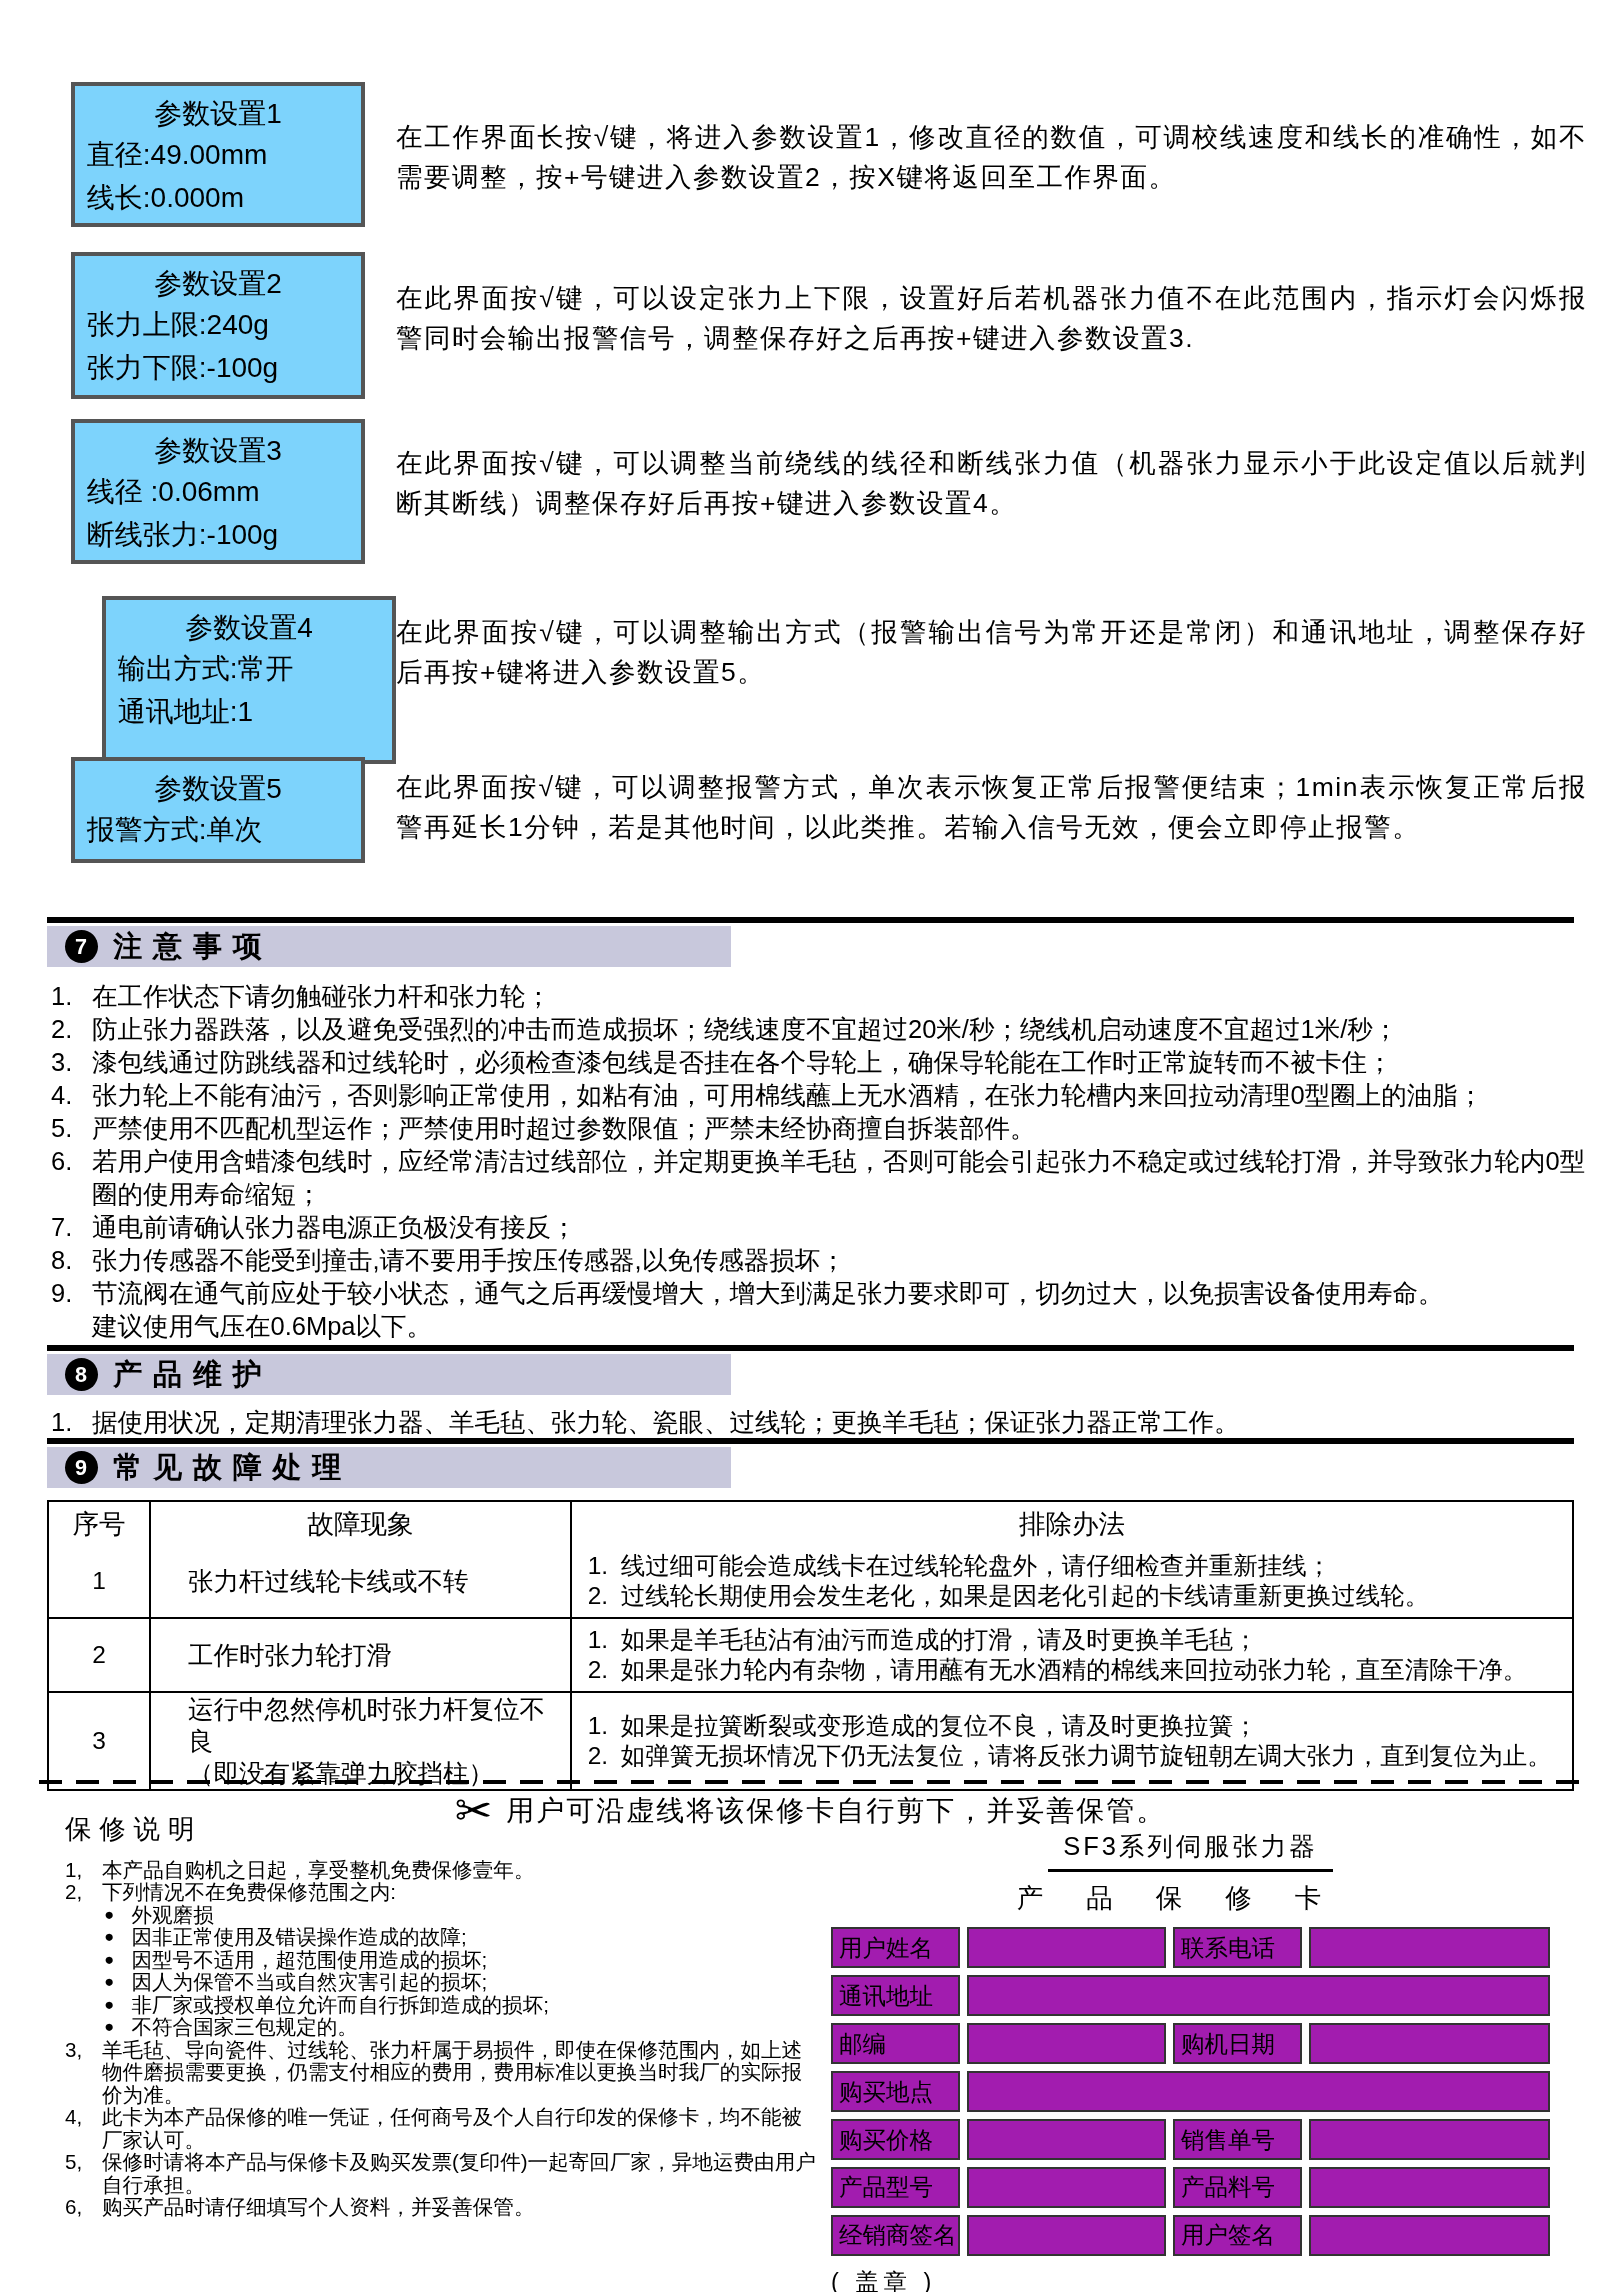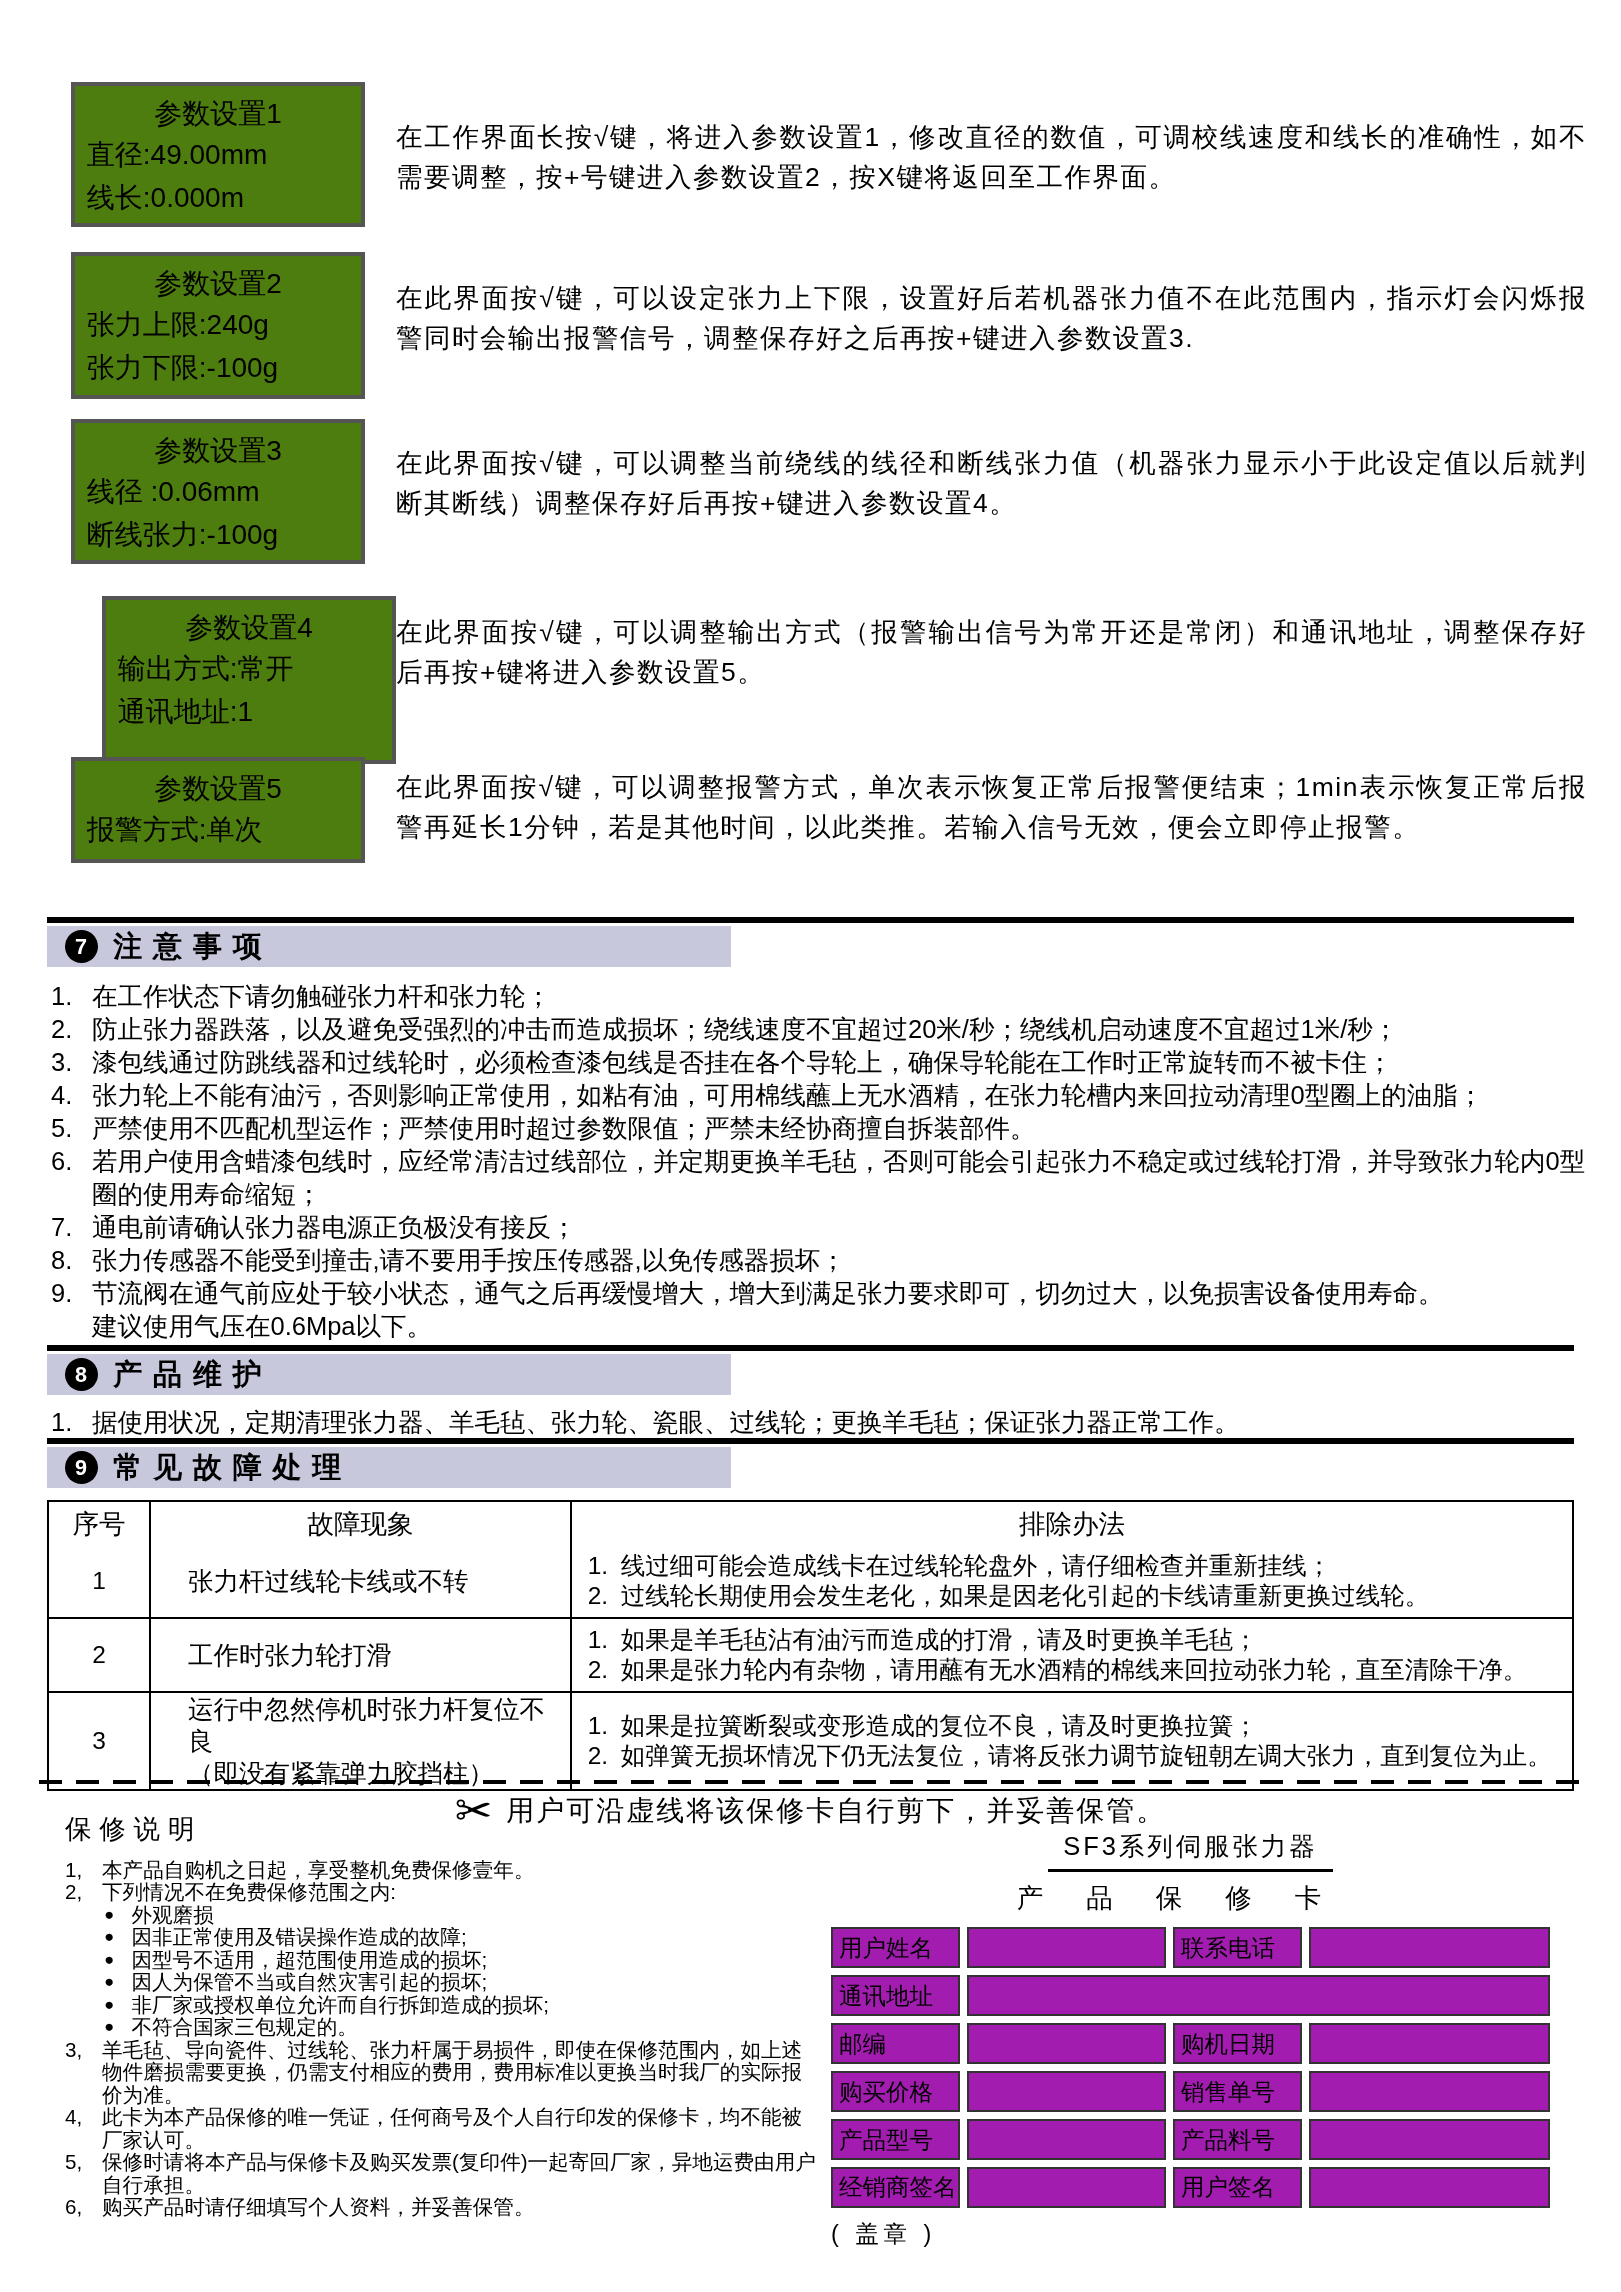--- a/index.html
+++ b/index.html
@@ -6,21 +6,21 @@
   #page {
     position:relative; width:1621px; height:2293px; margin:0 auto;
     background:#ffffff; color:#000;
     font-family:"Liberation Sans","DejaVu Sans",sans-serif;
     overflow:hidden;
   }
 
   
   .pbox {
     position:absolute; left:71px; width:294px;
-    background:#4d7c0f; border:4.9px solid #555;
+    background:#7dd3fc; border:4.9px solid #555;
     box-sizing:border-box; padding:7.8px 11.8px 5.9px 11.8px;
   }
   .pbox-title { text-align:center; font-size:28px; line-height:39px; }
   .pbox-row  { display:flex; font-size:28px; line-height:43px; }
   .pbox-label{ flex:none; }
   .pbox-value{ flex:1; text-align:left; }
 
   .pdesc {
     position:absolute; left:396px; width:1191px;
     font-size:26.5px; line-height:40px; letter-spacing:1.5px;
@@ -398,20 +398,24 @@
               <div class="wc-cell wc-label">通讯地址</div>
               <div class="wc-cell wc-value"></div>
             </div>
         <div class="wc-row">
             <div class="wc-cell wc-label">邮编</div>
             <div class="wc-cell wc-value"></div>
             <div class="wc-cell wc-label">购机日期</div>
             <div class="wc-cell wc-value2"></div>
           </div>
         <div class="wc-row">
+              <div class="wc-cell wc-label">购买地点</div>
+              <div class="wc-cell wc-value"></div>
+            </div>
+        <div class="wc-row">
             <div class="wc-cell wc-label">购买价格</div>
             <div class="wc-cell wc-value"></div>
             <div class="wc-cell wc-label">销售单号</div>
             <div class="wc-cell wc-value2"></div>
           </div>
         <div class="wc-row">
             <div class="wc-cell wc-label">产品型号</div>
             <div class="wc-cell wc-value"></div>
             <div class="wc-cell wc-label">产品料号</div>
             <div class="wc-cell wc-value2"></div>

